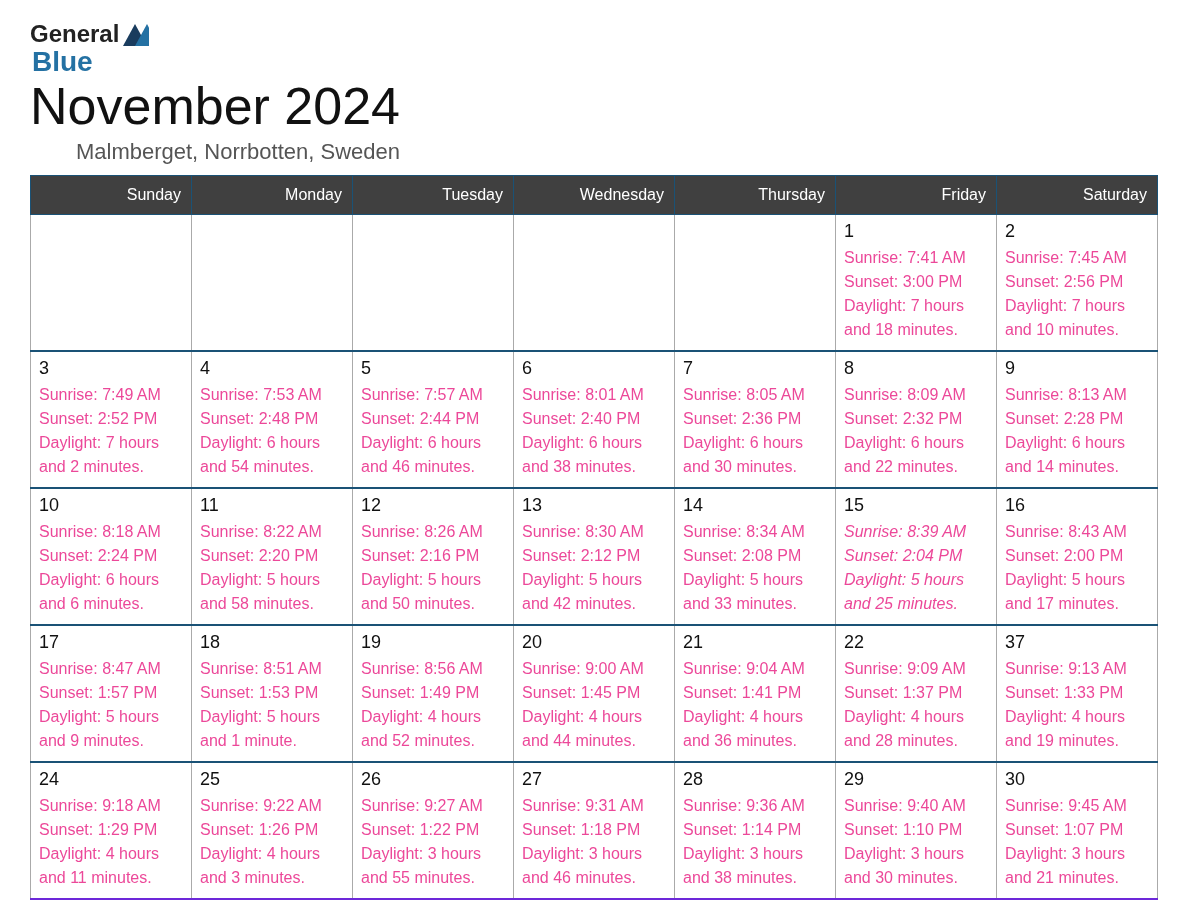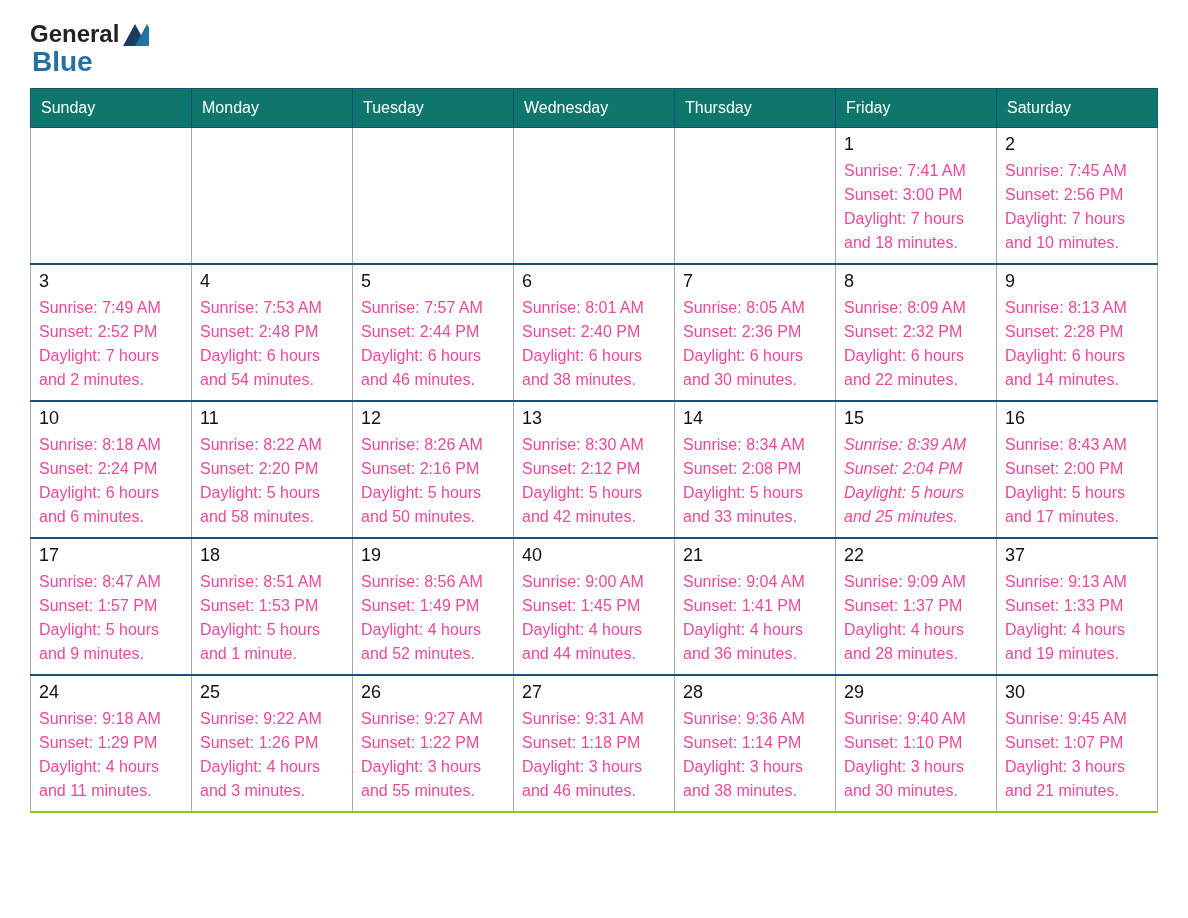--- a/index.html
+++ b/index.html
@@ -36,41 +36,41 @@
       margin-top: 4px;
     }
 
     .calendar {
       width: 100%;
       border-collapse: collapse;
       margin-top: 10px;
     }
 
     .calendar th {
-      background-color: #0f766e;
+      background-color: #404040;
       color: #fff;
       padding: 10px 10px;
       font-size: 16px;
       font-weight: normal;
-      text-align: left;
+      text-align: right;
       border: 1px solid #1a5276;
     }
 
     .calendar td {
       width: 14.28%;
       vertical-align: top;
       padding: 6px 8px 8px 8px;
       border: 1px solid #aaa;
       border-bottom: 2px solid #1a5276;
       height: 110px;
       background: #fff;
     }
 
     .calendar tr:last-child td {
-      border-bottom: 2px solid #84cc16;
+      border-bottom: 2px solid #6d28d9;
     }
 
     .day-number {
       font-size: 18px;
       font-weight: normal;
       color: #111;
       margin-bottom: 4px;
     }
 
     .day-info {
@@ -115,20 +115,24 @@
         
         <svg width="28" height="24" viewBox="0 0 28 24">
           <polygon points="2,24 14,2 26,24" fill="#1a3c5e"></polygon>
           <polygon points="14,24 26,2 38,24" fill="#2471a3"></polygon>
         </svg>
       </span>
     </div>
     <div class="logo-line2">Blue</div>
   </div>
 
+  <div class="title-section">
+    <div class="month-title">November 2024</div>
+    <div class="location-title">Malmberget, Norrbotten, Sweden</div>
+  </div>
 </div>
 
 <table class="calendar">
   <thead>
     <tr>
     <th>Sunday</th>
         <th>Monday</th>
         <th>Tuesday</th>
         <th>Wednesday</th>
         <th>Thursday</th>
@@ -276,21 +280,21 @@
 and 1 minute.</div>
         </td>
         <td>
           <div class="day-number">19</div>
           <div class="day-info" style="white-space: pre-line;">Sunrise: 8:56 AM
 Sunset: 1:49 PM
 Daylight: 4 hours
 and 52 minutes.</div>
         </td>
         <td>
-          <div class="day-number">40</div>
+          <div class="day-number">20</div>
           <div class="day-info" style="white-space: pre-line;">Sunrise: 9:00 AM
 Sunset: 1:45 PM
 Daylight: 4 hours
 and 44 minutes.</div>
         </td>
         <td>
           <div class="day-number">21</div>
           <div class="day-info" style="white-space: pre-line;">Sunrise: 9:04 AM
 Sunset: 1:41 PM
 Daylight: 4 hours

